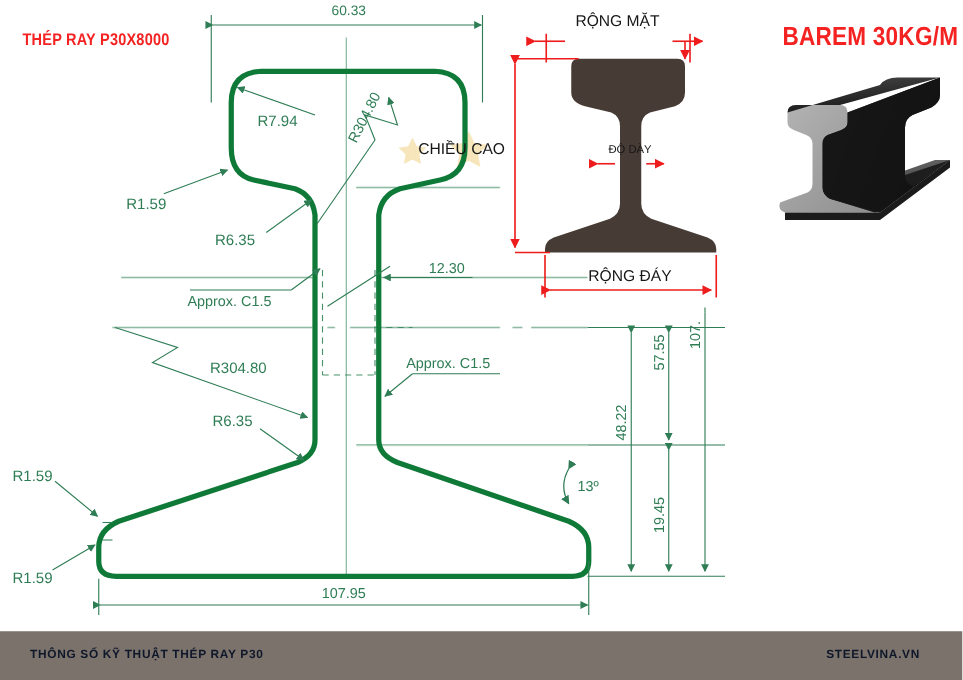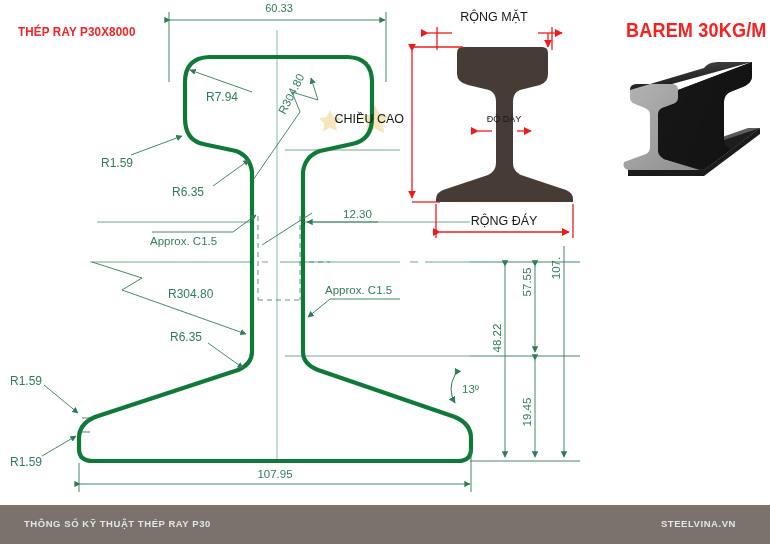--- a/index.html
+++ b/index.html
@@ -19,21 +19,21 @@
   }
   #title-left{left:18px;top:24px;font-size:13.5px;}
   #title-right{left:626px;top:18px;font-size:21px;}
 
   
   #rail3d{position:absolute;left:612px;top:42px;width:152px;height:140px;}
 
   
   #footer{
     position:absolute;left:0;top:505px;width:770px;height:39px;
-    background:#7a726b;color:#e5e5e5;
+    background:#7a726b;color:#0f172a;
   }
   #footer .ftxt{
     position:absolute;top:13px;font-size:9.5px;font-weight:bold;
     letter-spacing:.55px;white-space:nowrap;
     font-family:"Liberation Sans Narrow","Liberation Sans",sans-serif;
   }
   #footer-left{left:24px;}
   #footer-right{right:34px;font-size:11px;letter-spacing:.4px;}
 </style>
 </head>

